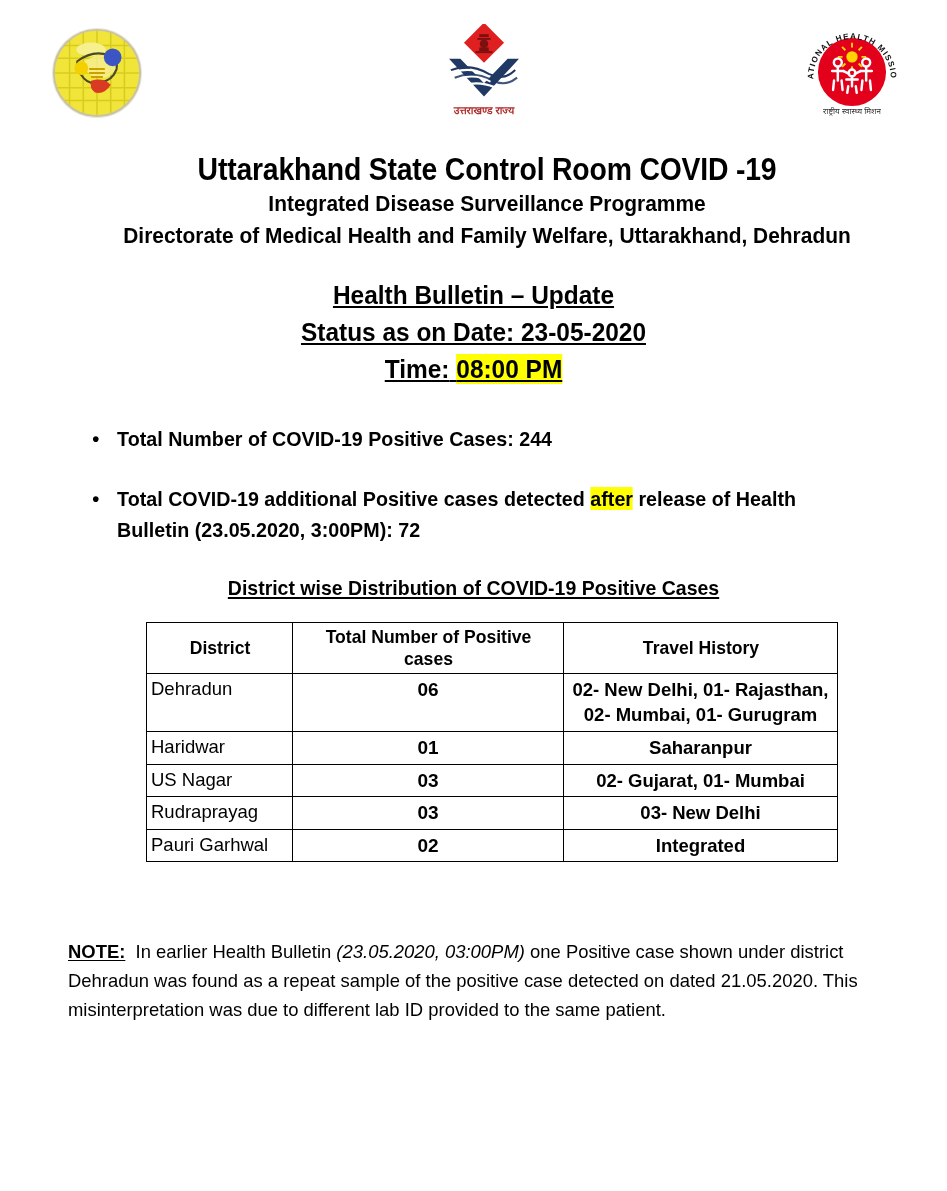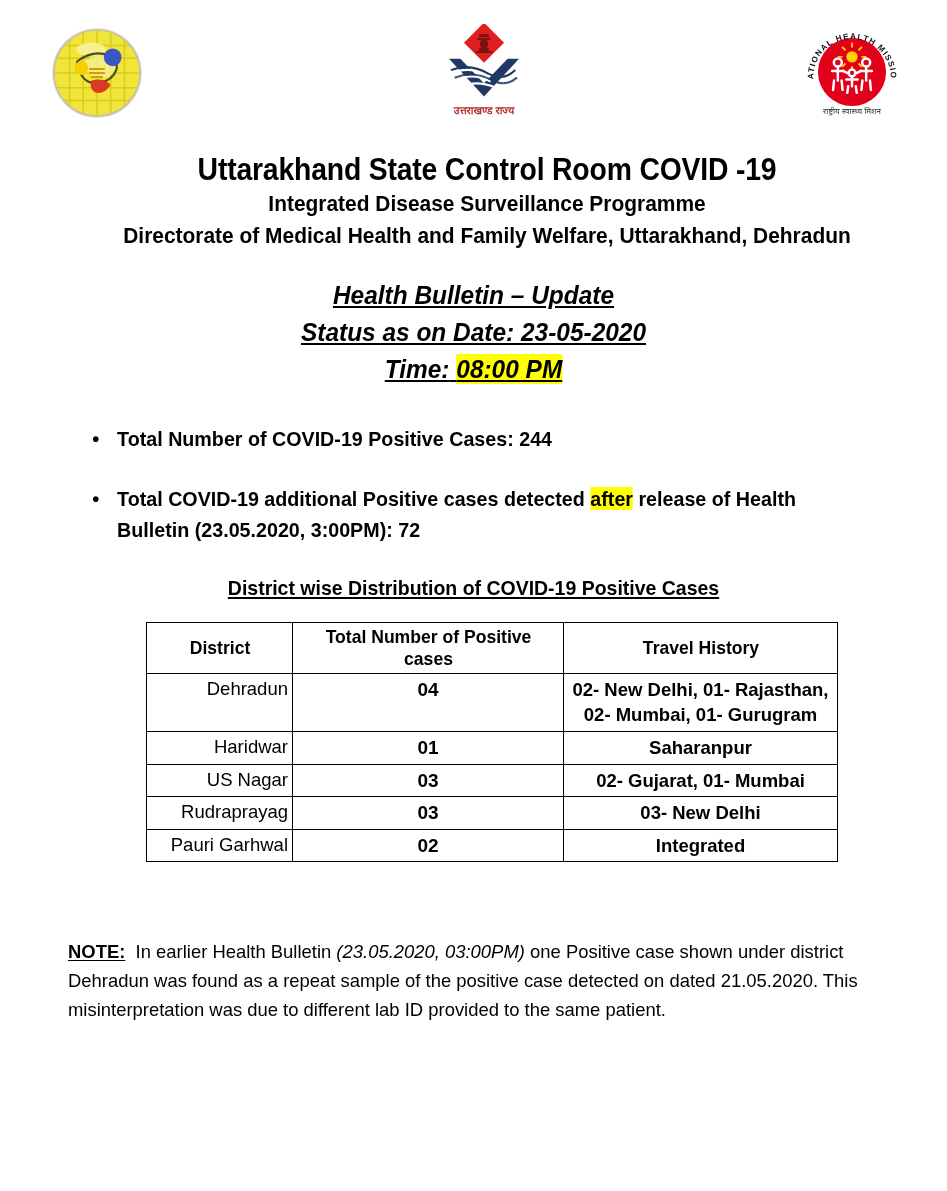--- a/index.html
+++ b/index.html
@@ -54,21 +54,20 @@
     font-family: "Liberation Sans Narrow", "Liberation Sans", sans-serif;
     font-weight: bold;
     font-size: 22.5px;
     line-height: 1.3;
     transform: scaleX(0.93);
   }
 
   .bulletin-block {
     text-align: center;
     margin-top: 27px;
-    font-style: italic;
   }
   .bulletin-line {
     font-family: "Liberation Sans Narrow", "Liberation Sans", sans-serif;
     font-weight: bold;
     font-size: 26px;
     line-height: 1.42;
     transform: scaleX(0.94);
   }
   .bulletin-line > span.ul {
     text-decoration: underline;
@@ -137,21 +136,21 @@
     transform: scaleX(0.95);
   }
   col.c-district { width: 146px; }
   col.c-count    { width: 271px; }
   col.c-travel   { width: 274px; }
 
   td.district {
     font-family: "Liberation Sans", sans-serif;
     font-weight: normal;
     font-size: 18.5px;
-    text-align: right;
+    text-align: left;
     line-height: 1.32;
   }
   td.count {
     font-family: "Liberation Sans Narrow", "Liberation Sans", sans-serif;
     font-weight: bold;
     font-size: 19px;
     text-align: center;
     line-height: 1.35;
   }
   td.travel {
@@ -306,21 +305,21 @@
   <thead>
     <tr>
       <th>District</th>
       <th>Total Number of Positive cases</th>
       <th>Travel History</th>
     </tr>
   </thead>
   <tbody>
     <tr style="height:48px">
       <td class="district">Dehradun</td>
-      <td class="count">04</td>
+      <td class="count">06</td>
       <td class="travel">02- New Delhi, 01- Rajasthan, 02- Mumbai, 01- Gurugram</td>
     </tr>
     <tr style="height:24px">
       <td class="district">Haridwar</td>
       <td class="count">01</td>
       <td class="travel">Saharanpur</td>
     </tr>
     <tr style="height:24px">
       <td class="district">US Nagar</td>
       <td class="count">03</td>

